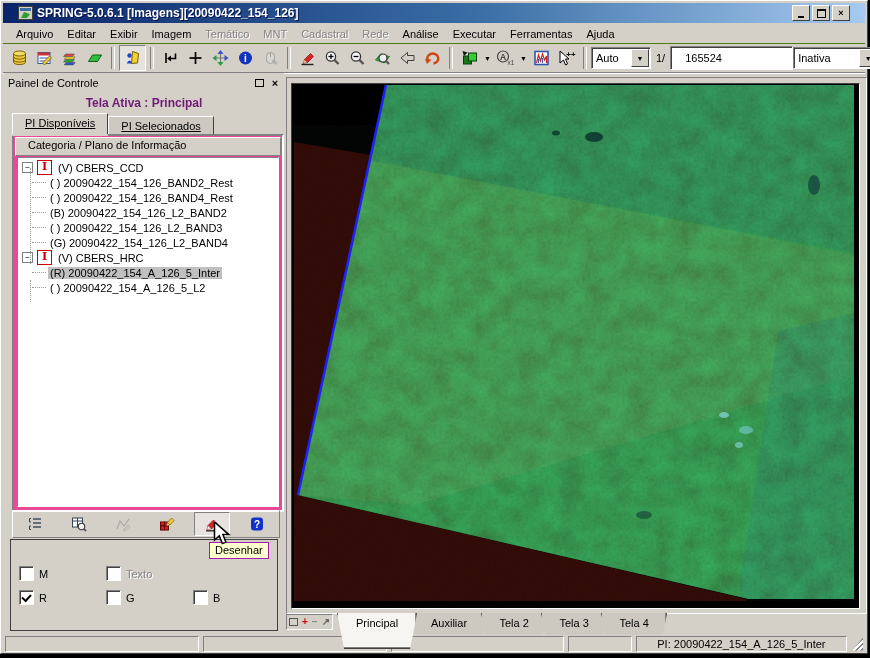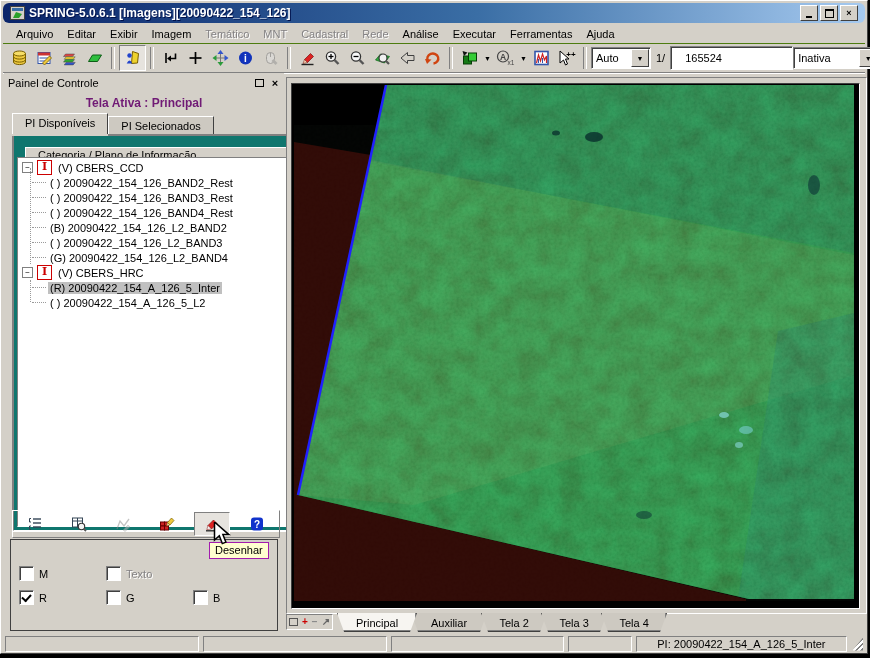--- a/index.html
+++ b/index.html
@@ -1,19 +1,19 @@
 <!DOCTYPE html>
 <html><head>
 <meta charset="utf-8">
 <style>
   html,body{margin:0;padding:0;background:#000;}
   body{width:870px;height:658px;position:relative;font-family:"Liberation Sans",sans-serif;font-size:11px;color:#000;overflow:hidden;}
   .win{position:absolute;left:0;top:0;width:866px;height:652px;background:#d4d0c8;border:1px solid #fff;border-right-color:#404040;border-bottom-color:#404040;box-shadow:inset 1px 1px 0 #d4d0c8, 1px 1px 0 #000;}
   
-  .titlebar{position:absolute;left:2px;top:2px;right:2px;height:20px;background:linear-gradient(90deg,#0a246a,#3a6ea5 55%,#a6caf0);display:flex;align-items:center;padding:0 7px;border-radius:6px;}
+  .titlebar{position:absolute;left:2px;top:2px;right:2px;height:20px;background:linear-gradient(90deg,#0a246a,#3a6ea5 55%,#a6caf0);display:flex;align-items:center;padding:0 15px;}
   .titlebar .app-ico{width:15px;height:14px;margin-right:4px;flex:none;}
   .titlebar .ttl{color:#fff;font-weight:bold;font-size:12px;white-space:nowrap;flex:1;text-shadow:1px 1px 0 #00114a;}
   .winbtns{display:flex;gap:2px;}
   .wbtn{width:16px;height:14px;background:#d4d0c8;border:1px solid #fff;border-right-color:#404040;border-bottom-color:#404040;display:flex;align-items:center;justify-content:center;font-size:9px;font-weight:bold;line-height:1;}
   .wbtn .mini{width:6px;height:2px;background:#000;margin-top:7px;}
   .wbtn .maxi{width:7px;height:6px;border:1px solid #000;border-top-width:2px;}
   
   .menubar{position:absolute;left:2px;top:23px;right:2px;height:19px;background:#d4d0c8;display:flex;align-items:center;padding-left:6px;border-bottom:5px solid #4d7c0f;}
   .menuitem{padding:2px 7px;white-space:nowrap;}
   .menuitem.disabled{color:#848284;text-shadow:1px 1px 0 #fff;}
@@ -28,25 +28,25 @@
   .combo .cval{flex:1;padding-left:4px;white-space:nowrap;}
   .combo .cbtn{width:16px;height:16px;margin:1px;background:#d4d0c8;border:1px solid #fff;border-right-color:#404040;border-bottom-color:#404040;display:flex;align-items:center;justify-content:center;font-size:7px;flex:none;}
   .scalefield{height:20px;width:105px;background:#fff;border:1px solid #808080;border-right-color:#fff;border-bottom-color:#fff;box-shadow:inset 1px 1px 0 #404040;padding-left:14px;font-family:"Liberation Sans",sans-serif;font-size:11px;outline:none;}
   
   .dock{position:absolute;left:3px;top:72px;width:280px;height:540px;background:#d4d0c8;}
   .dockhead{position:absolute;left:2px;top:2px;right:2px;height:16px;display:flex;align-items:center;}
   .dockhead .dtitle{flex:1;padding-left:2px;}
   .dico{width:14px;height:13px;display:flex;align-items:center;justify-content:center;margin-left:2px;}
   .undock-sq{width:7px;height:6px;border:1px solid #000;box-shadow:2px -2px 0 -0px #d4d0c8,3px -3px 0 -1px #000;}
   .activelabel{position:absolute;left:0;top:23px;width:100%;text-align:center;color:#701a75;font-weight:bold;font-size:12px;}
-  .ptabs{position:absolute;left:8px;top:41px;height:20px;display:flex;align-items:flex-end;}
+  .ptabs{position:absolute;left:8px;top:41px;height:20px;display:flex;align-items:flex-end;text-decoration:underline;}
   .ptab{border:1px solid #fff;border-right-color:#404040;border-bottom:none;background:#d4d0c8;padding:3px 12px 2px;position:relative;}
   .ptab.active{height:15px;z-index:2;box-shadow:0 2px 0 #d4d0c8;}
   .ptab.inactive{height:12px;background:#cdc9c1;}
-  .treeframe{position:absolute;left:8px;top:61px;width:266px;height:372px;border:2px solid #808080;border-right-color:#fff;border-bottom-color:#fff;background:#0f766e;padding:11px;}
+  .treeframe{position:absolute;left:8px;top:61px;width:266px;height:372px;border:2px solid #808080;border-right-color:#fff;border-bottom-color:#fff;background:#ec4899;padding:1px;}
   .treehdr{height:16px;background:#d4d0c8;border:1px solid #fff;border-right-color:#808080;border-bottom-color:#808080;padding:1px 0 0 12px;white-space:nowrap;}
   .treebody{position:absolute;left:3px;top:21px;right:3px;bottom:3px;background:#fff;border:1px solid #808080;border-right-color:#fff;border-bottom-color:#fff;overflow:hidden;padding-top:2px;}
   .trow{display:flex;align-items:center;height:15px;white-space:nowrap;padding-left:4px;}
   .trow .expbox{width:9px;height:9px;border:1px solid #808080;background:#fff;flex:none;display:flex;align-items:center;justify-content:center;font-size:8px;line-height:1;margin-right:4px;}
   .trow .iico{width:13px;height:13px;border:1px solid #cc0000;background:#fff;color:#cc0000;font-family:"DejaVu Serif",serif;font-weight:bold;font-size:11px;line-height:11px;text-align:center;flex:none;margin-right:4px;}
   .trow.child{padding-left:14px;}
   .trow.child .stub{width:14px;height:1px;border-top:1px dotted #9a9a9a;margin-right:2px;flex:none;}
   .guide{position:absolute;width:1px;border-left:1px dotted #9a9a9a;left:12px;}
   .tlabel{padding:0 2px;}
   .tlabel.selected{background:#c0c0c0;}
@@ -63,21 +63,21 @@
   .tooltip{position:absolute;left:205px;top:469px;background:#ffffcf;border:1px solid #a21caf;padding:1px 5px 2px;white-space:nowrap;z-index:40;}
   .cursor{position:absolute;left:209px;top:449px;z-index:41;}
   
   .canvasframe{position:absolute;left:285px;top:76px;width:579px;height:535px;background:#d4d0c8;border:1px solid #808080;border-right-color:#fff;border-bottom-color:#fff;}
   .canvas{position:absolute;left:4px;top:5px;width:567px;height:524px;background:#000;border:1px solid #404040;border-right-color:#fff;border-bottom-color:#fff;}
   .canvas svg{position:absolute;left:2px;top:1px;}
   
   .screenbar{position:absolute;left:285px;top:612px;width:579px;height:21px;display:flex;align-items:flex-start;}
   .stool{display:flex;align-items:center;height:14px;border:1px solid #808080;border-right-color:#fff;border-bottom-color:#fff;margin-top:1px;padding:0 2px;gap:4px;background:#d4d0c8;}
   .stool span{font-size:10px;font-weight:bold;line-height:1;}
-  .stab{height:17px;padding:1px 8px 0;margin-left:-6px;background:#cdc9c1;border:1px solid #404040;border-top:none;clip-path:polygon(0 0,100% 0,calc(100% - 7px) 100%,7px 100%);display:flex;align-items:center;justify-content:center;box-shadow:inset -1px -1px 0 #808080;}
+  .stab{height:17px;padding:1px 8px 17px;margin-left:-6px;background:#cdc9c1;border:1px solid #404040;border-top:none;clip-path:polygon(0 0,100% 0,calc(100% - 7px) 100%,7px 100%);display:flex;align-items:center;justify-content:center;box-shadow:inset -1px -1px 0 #808080;}
   .stab.active{background:#f7f5f1;z-index:3;position:relative;font-weight:normal;}
   
   .statusbar{position:absolute;left:2px;top:634px;right:2px;height:18px;background:#d4d0c8;display:flex;align-items:center;gap:4px;padding:0 2px;}
   .sfield{height:14px;border:1px solid #808080;border-right-color:#fff;border-bottom-color:#fff;padding:0 20px;display:flex;align-items:center;white-space:nowrap;}
   .grip{width:13px;height:13px;margin-left:2px;background:repeating-linear-gradient(135deg,#fff 0 2px,#808080 2px 4px);clip-path:polygon(100% 0,100% 100%,0 100%);}
   svg text{font-family:"Liberation Sans",sans-serif;}
 </style>
 </head>
 <body>
 
@@ -303,24 +303,20 @@
         <div class="guide" style="top:10px;height:96px"></div>
         <div class="guide" style="top:122px;height:22px"></div>
         <div class="trow">
           <span class="expbox">−</span>
           <span class="iico">I</span>
           <span class="tlabel">(V) CBERS_CCD</span>
         </div>
         <div class="trow child">
             <span class="stub"></span>
             <span class="tlabel">( ) 20090422_154_126_BAND2_Rest</span>
-          </div>
-        <div class="trow child">
-            <span class="stub"></span>
-            <span class="tlabel">( ) 20090422_154_126_BAND3_Rest</span>
           </div>
         <div class="trow child">
             <span class="stub"></span>
             <span class="tlabel">( ) 20090422_154_126_BAND4_Rest</span>
           </div>
         <div class="trow child">
             <span class="stub"></span>
             <span class="tlabel">(B) 20090422_154_126_L2_BAND2</span>
           </div>
         <div class="trow child">

